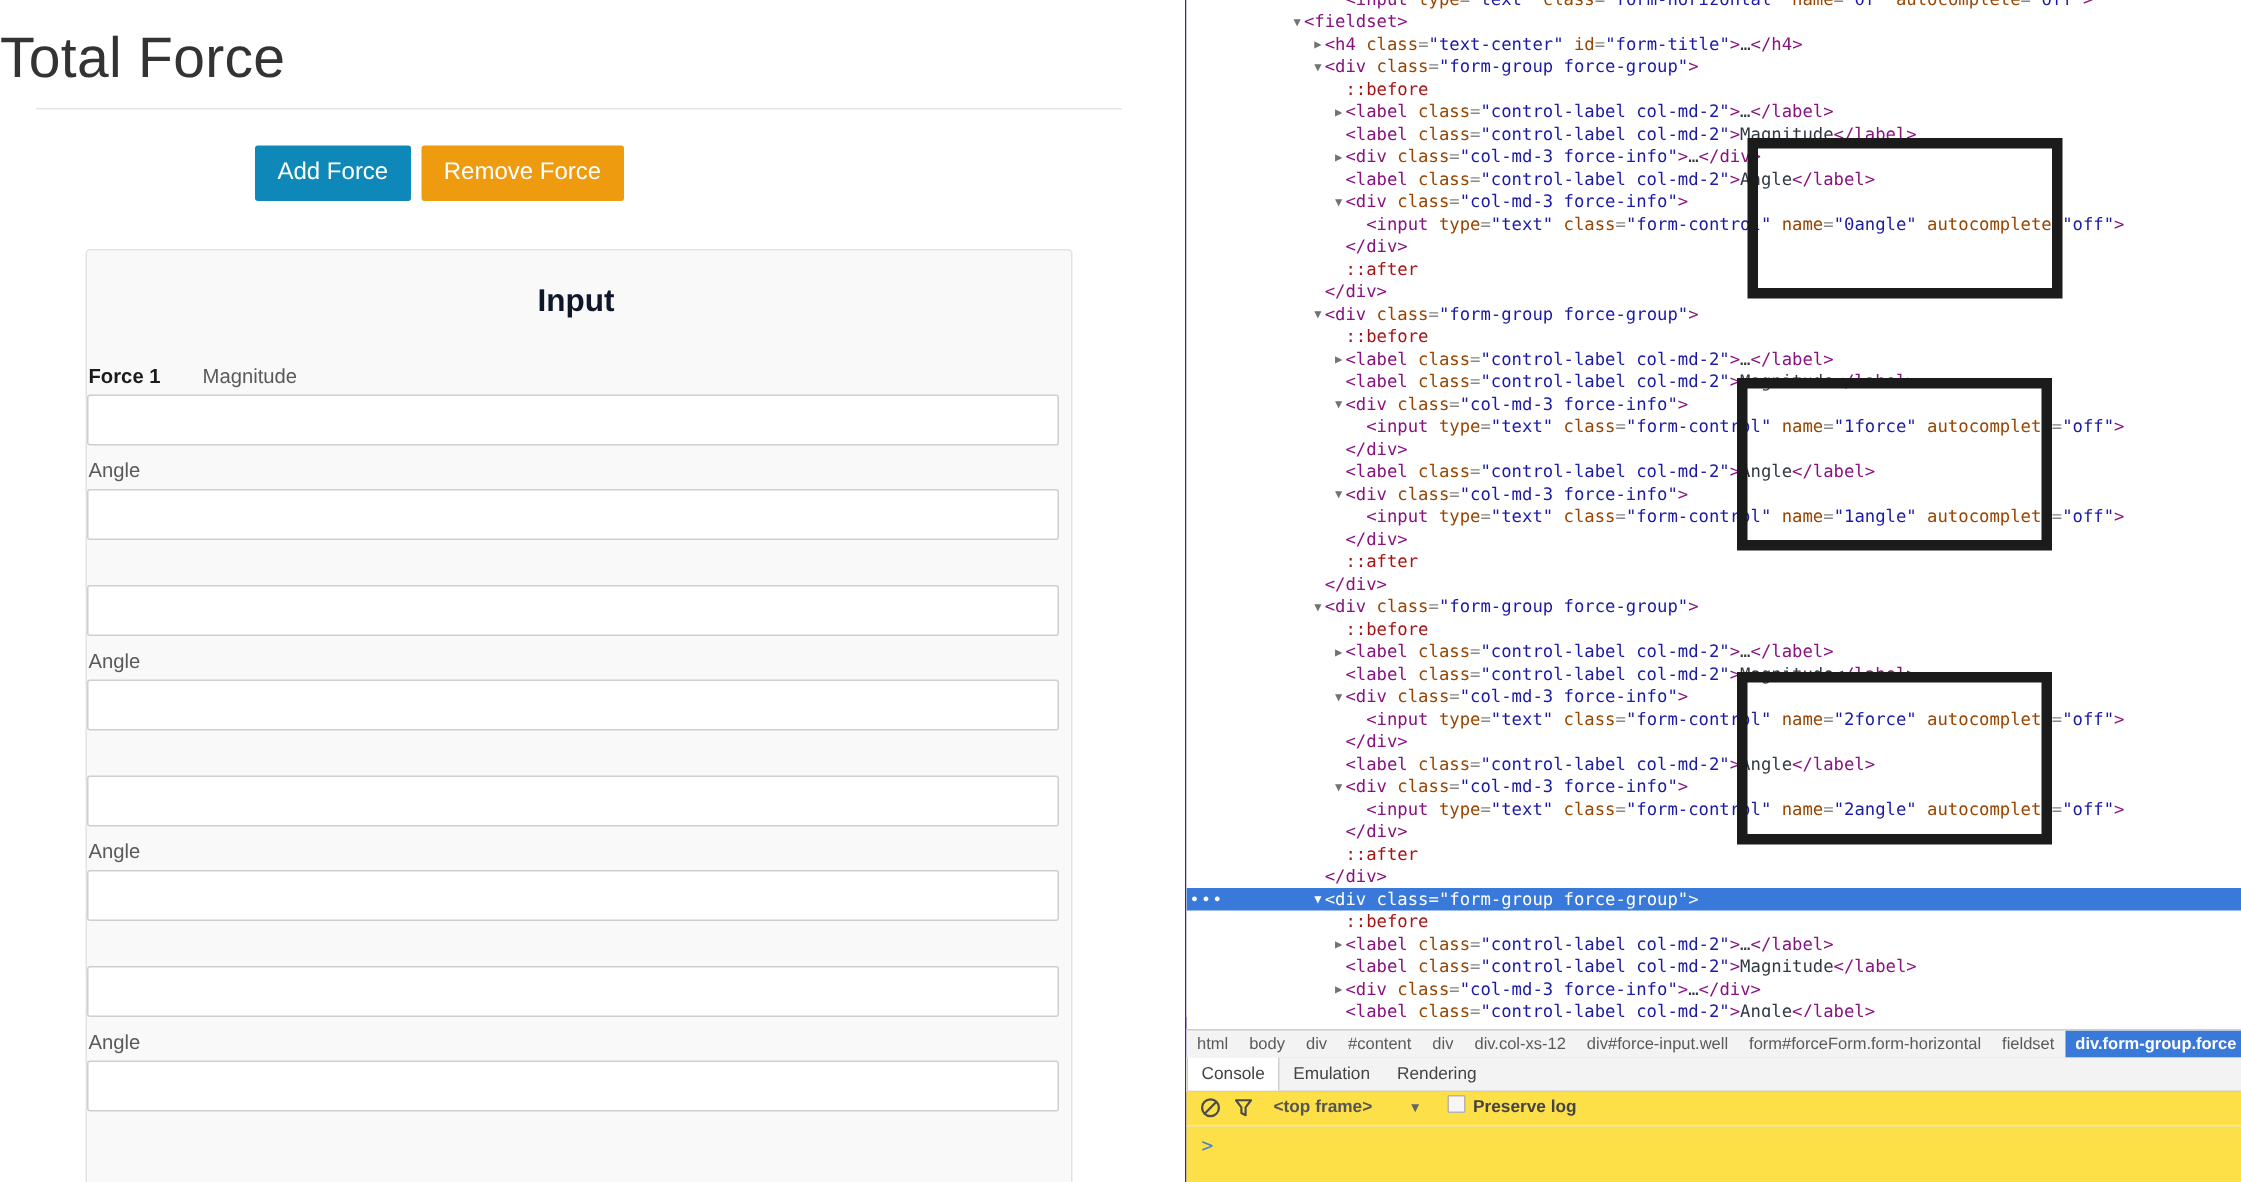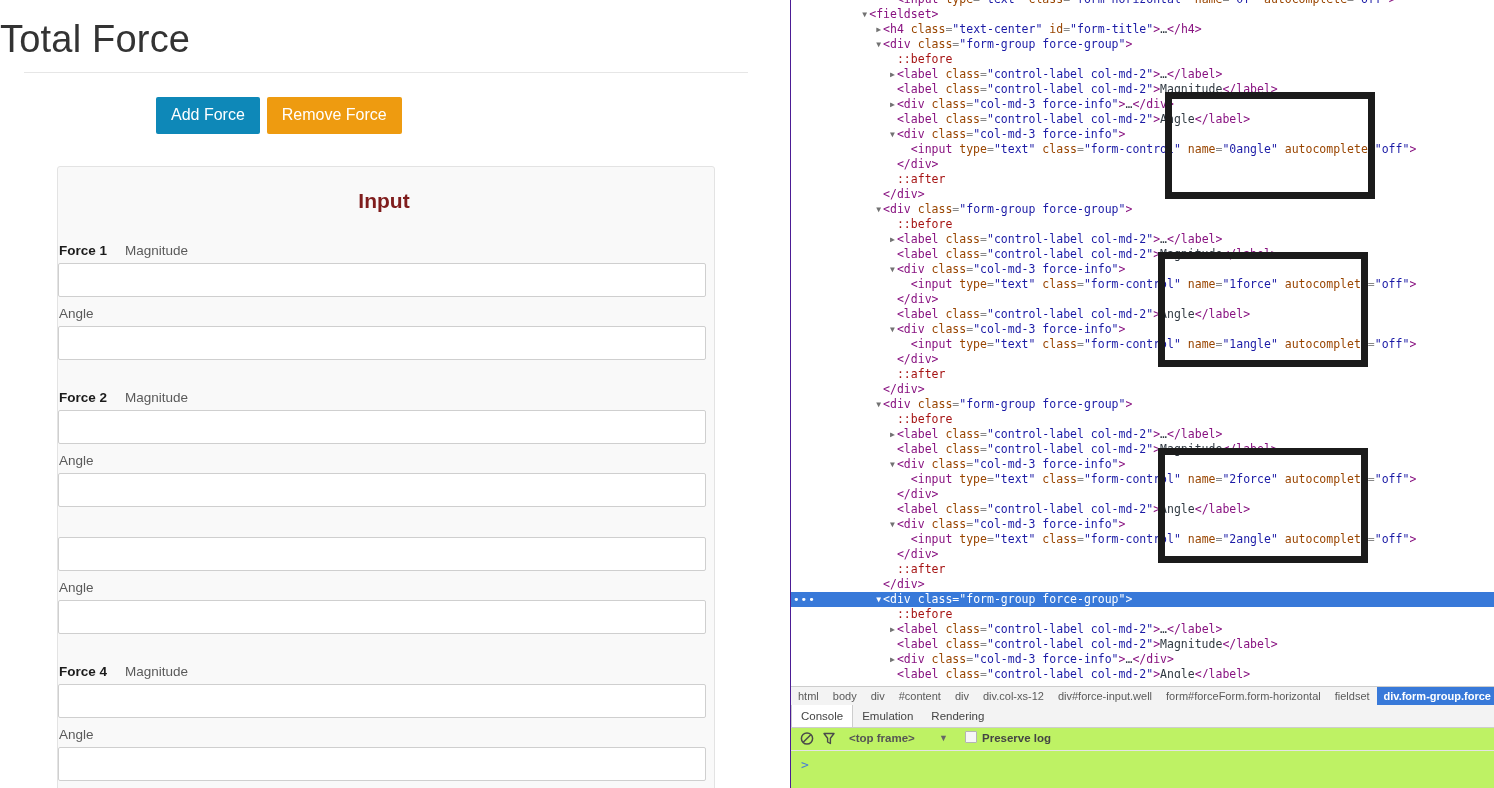--- a/index.html
+++ b/index.html
@@ -19,48 +19,48 @@
   .page-title{
     position:absolute;left:0;top:18px;width:770px;
     text-align:left;
     font-size:38px;font-weight:300;color:#333;
     line-height:42px;letter-spacing:.2px;
   }
   .page-hr{
     position:absolute;left:24px;top:72px;width:724px;height:0;
     border-top:1px solid #e6e6e6;
   }
-  .btn-row{position:absolute;left:156px;top:97px;}
+  .btn-row{position:absolute;left:170px;top:97px;}
   .btn{
     display:inline-block;vertical-align:top;
     padding:9px 15px 10px 15px;
     font-size:16px;line-height:18px;
     color:#fff;border:none;border-radius:2px;
     font-family:"Liberation Sans", sans-serif;
     cursor:pointer;
   }
   .btn-add{background:#0e88b8;}
   .btn-remove{background:#ee9b10;margin-left:7px;}
 
   .well{
     position:absolute;left:57px;top:166px;width:658px;height:625px;
     background:#f9f9f9;border:1px solid #e3e3e3;border-radius:3px;
     box-sizing:border-box;overflow:hidden;
   }
   .well-title{
-    text-align:center;font-size:21px;font-weight:bold;color:#7f1d1d;
+    text-align:center;font-size:21px;font-weight:bold;color:#0f172a;
     margin:22px 0 12px 0;line-height:24px;
   }
   .force-group{position:relative;margin-top:30px;}
   .fg-head{
     padding:0 0 0 1px;
     font-size:13.5px;line-height:16px;color:#333;
     white-space:nowrap;
   }
-  .fg-head .lbl-force{font-weight:bold;color:#1b1b1b;margin-right:18px;}
+  .fg-head .lbl-force{font-weight:bold;color:#1b1b1b;margin-right:28px;}
   .fg-head .lbl-mag{font-weight:400;color:#5a5a5a;}
   .fg-sub{
     font-size:13.5px;line-height:16px;color:#5a5a5a;font-weight:400;
     margin:9px 0 0 1px;
   }
   .fg-input{
     display:block;width:648px;height:34px;margin-top:4px;
     background:#fff;border:1px solid #cfcfcf;border-radius:2px;
     box-sizing:border-box;
     font-family:"Liberation Sans", sans-serif;font-size:14px;
@@ -116,21 +116,21 @@
     white-space:nowrap;overflow:hidden;
   }
   .crumb{
     display:inline-block;padding:0 7px;line-height:19px;color:#5a5a5a;
   }
   .crumb.active{background:#3879d9;color:#fff;font-weight:bold;}
 
   
   .drawer{
     position:absolute;left:0;top:705px;width:704px;height:83px;
-    background:#bef264;
+    background:#fde047;
   }
   .drawer-tabs{
     position:absolute;left:0;top:0;width:704px;height:22px;
     background:#f3f3f3;border-bottom:1px solid #cdcdcd;
     font-family:"Liberation Sans", sans-serif;font-size:11.5px;
   }
   .dtab{
     display:inline-block;padding:0 9px;line-height:22px;color:#444;
     cursor:pointer;
   }
@@ -179,32 +179,30 @@
       <div class="well-inner">
         <div class="well-title">Input</div>
         <div id="force-groups">
             <div class="force-group">
               <div class="fg-head"><span class="lbl-force">Force 1</span><span class="lbl-mag">Magnitude</span></div>
               <input type="text" class="fg-input" autocomplete="off" style="">
               <div class="fg-sub">Angle</div>
               <input type="text" class="fg-input" autocomplete="off" style="">
             </div>
             <div class="force-group">
-              <div class="fg-head"><span class="lbl-force">Force 2</span><span class="lbl-mag">Magnitude</span></div>
-              <input type="text" class="fg-input" autocomplete="off" style="">
-              <div class="fg-sub">Angle</div>
-              <input type="text" class="fg-input" autocomplete="off" style="">
-            </div>
-            <div class="force-group">
-              <input type="text" class="fg-input" autocomplete="off" style="">
-              <div class="fg-sub">Angle</div>
-              <input type="text" class="fg-input" autocomplete="off" style="">
-            </div>
-            <div class="force-group">
-              <div class="fg-head"><span class="lbl-force">Force 4</span><span class="lbl-mag">Magnitude</span></div>
+              <input type="text" class="fg-input" autocomplete="off" style="">
+              <div class="fg-sub">Angle</div>
+              <input type="text" class="fg-input" autocomplete="off" style="">
+            </div>
+            <div class="force-group">
+              <input type="text" class="fg-input" autocomplete="off" style="">
+              <div class="fg-sub">Angle</div>
+              <input type="text" class="fg-input" autocomplete="off" style="">
+            </div>
+            <div class="force-group">
               <input type="text" class="fg-input" autocomplete="off" style="">
               <div class="fg-sub">Angle</div>
               <input type="text" class="fg-input" autocomplete="off" style="">
             </div>
           </div>
       </div>
     </div>
 
   </div>
 

